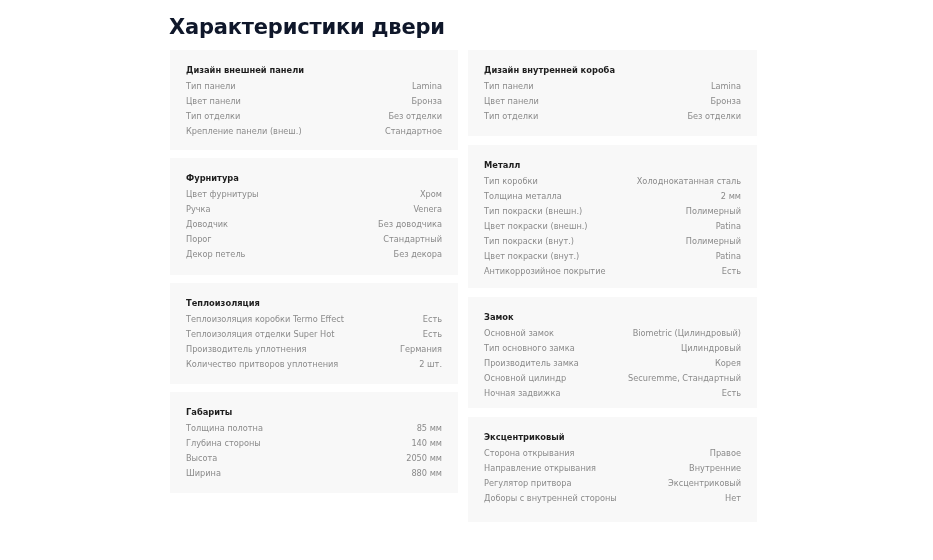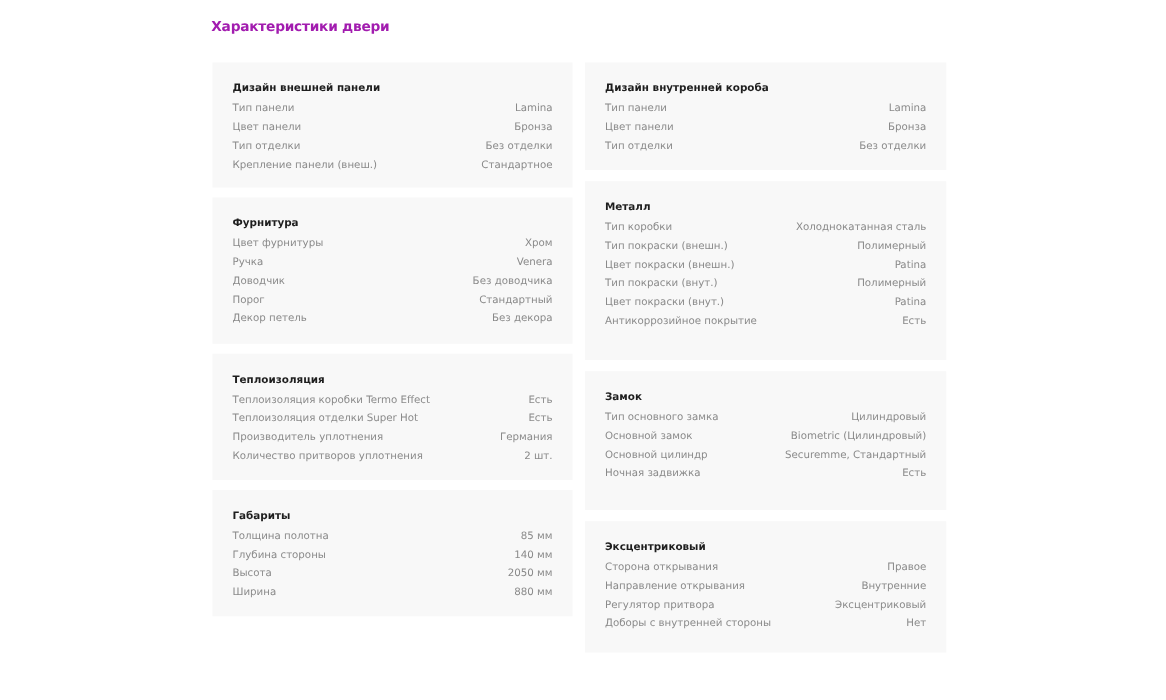--- a/index.html
+++ b/index.html
@@ -2,21 +2,21 @@
 <html><head>
   <meta charset="utf-8">
   <style>
     html, body { margin: 0; padding: 0; }
     body {
       width: 933px; height: 560px; background: #ffffff; position: relative; overflow: hidden;
       font-family: "DejaVu Sans", "Liberation Sans", sans-serif; color: #7a7a7a;
     }
     .page-title {
       position: absolute; left: 169px; top: 15px; margin: 0;
-      font-size: 11px; font-weight: bold; color: #a21caf; letter-spacing: -0.2px;
+      font-size: 21px; font-weight: bold; color: #0f172a; letter-spacing: -0.2px;
     }
     .card {
       position: absolute; background: #f8f8f8; box-sizing: border-box;
       padding: 14px 16px 0 16px;
     }
     .card-title {
       font-size: 8.3px; font-weight: bold; color: #1e1e1e; height: 13px; line-height: 13px;
       margin-bottom: 2px;
     }
     .row {
@@ -139,20 +139,24 @@
     </div>
 </section>
 
 <section class="card" id="c-metal">
   <div class="card-title">Металл</div>
   <div class="row">
       <span>Тип коробки</span>
       <span class="val">Холоднокатанная сталь</span>
     </div>
   <div class="row">
+      <span>Толщина металла</span>
+      <span class="val">2 мм</span>
+    </div>
+  <div class="row">
       <span>Тип покраски (внешн.)</span>
       <span class="val">Полимерный</span>
     </div>
   <div class="row">
       <span>Цвет покраски (внешн.)</span>
       <span class="val">Patina</span>
     </div>
   <div class="row">
       <span>Тип покраски (внут.)</span>
       <span class="val">Полимерный</span>
@@ -163,26 +167,30 @@
     </div>
   <div class="row">
       <span>Антикоррозийное покрытие</span>
       <span class="val">Есть</span>
     </div>
 </section>
 
 <section class="card" id="c-lock">
   <div class="card-title">Замок</div>
   <div class="row">
+      <span>Основной замок</span>
+      <span class="val">Biometric (Цилиндровый)</span>
+    </div>
+  <div class="row">
       <span>Тип основного замка</span>
       <span class="val">Цилиндровый</span>
     </div>
   <div class="row">
-      <span>Основной замок</span>
-      <span class="val">Biometric (Цилиндровый)</span>
+      <span>Производитель замка</span>
+      <span class="val">Корея</span>
     </div>
   <div class="row">
       <span>Основной цилиндр</span>
       <span class="val">Securemme, Стандартный</span>
     </div>
   <div class="row">
       <span>Ночная задвижка</span>
       <span class="val">Есть</span>
     </div>
 </section>

